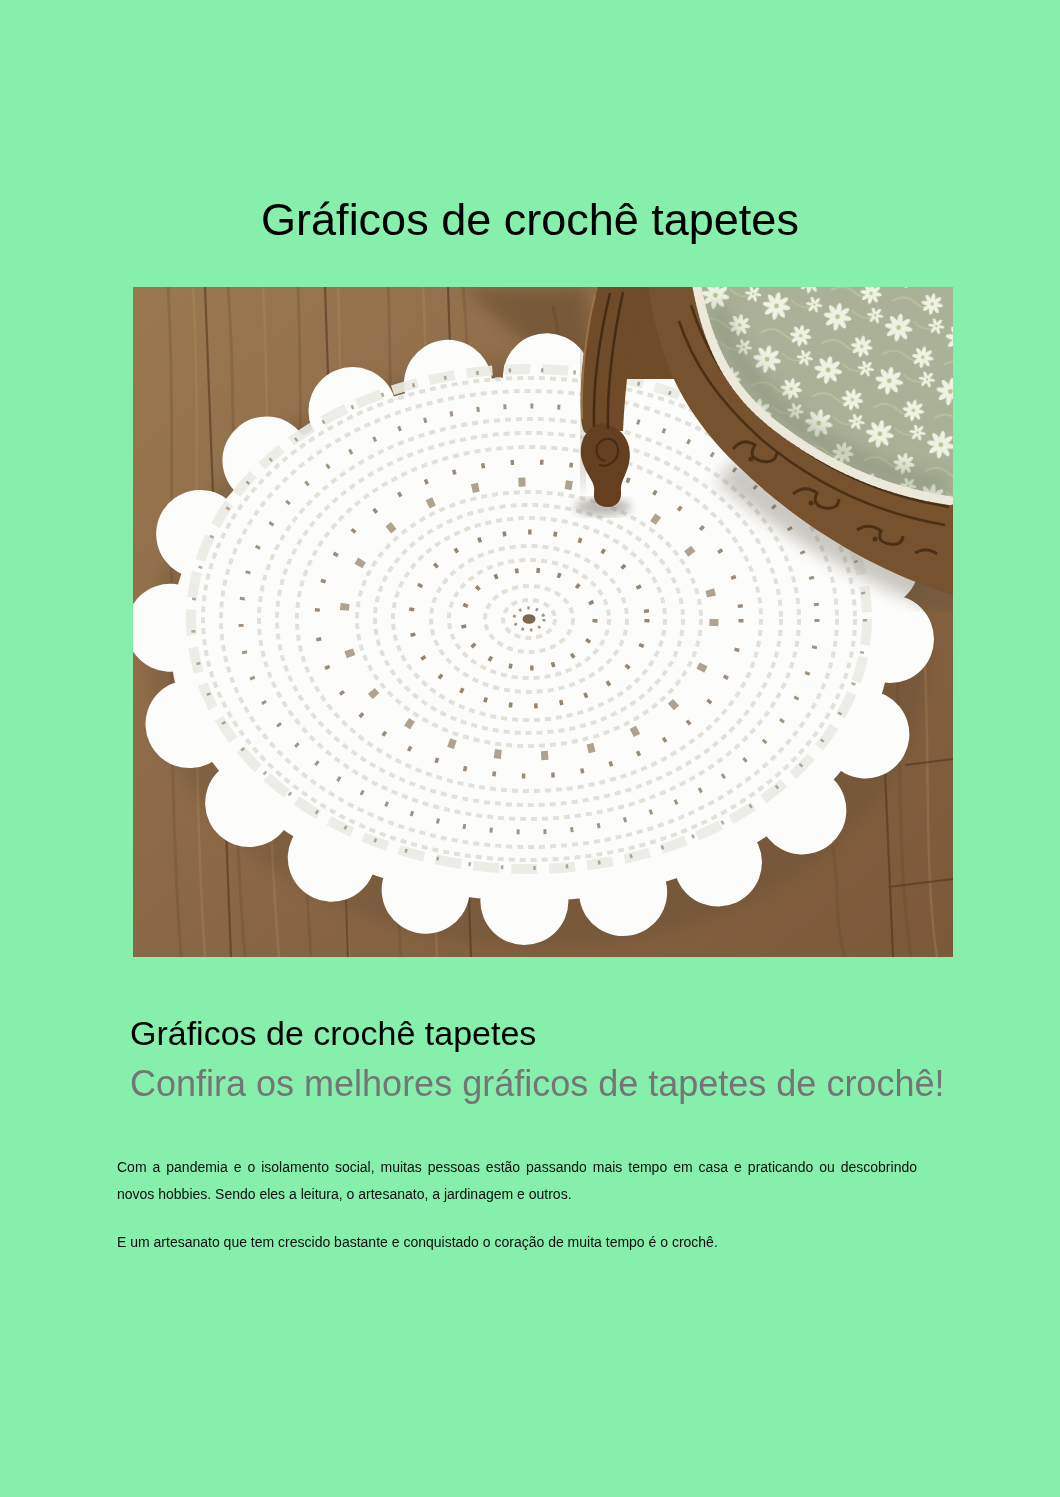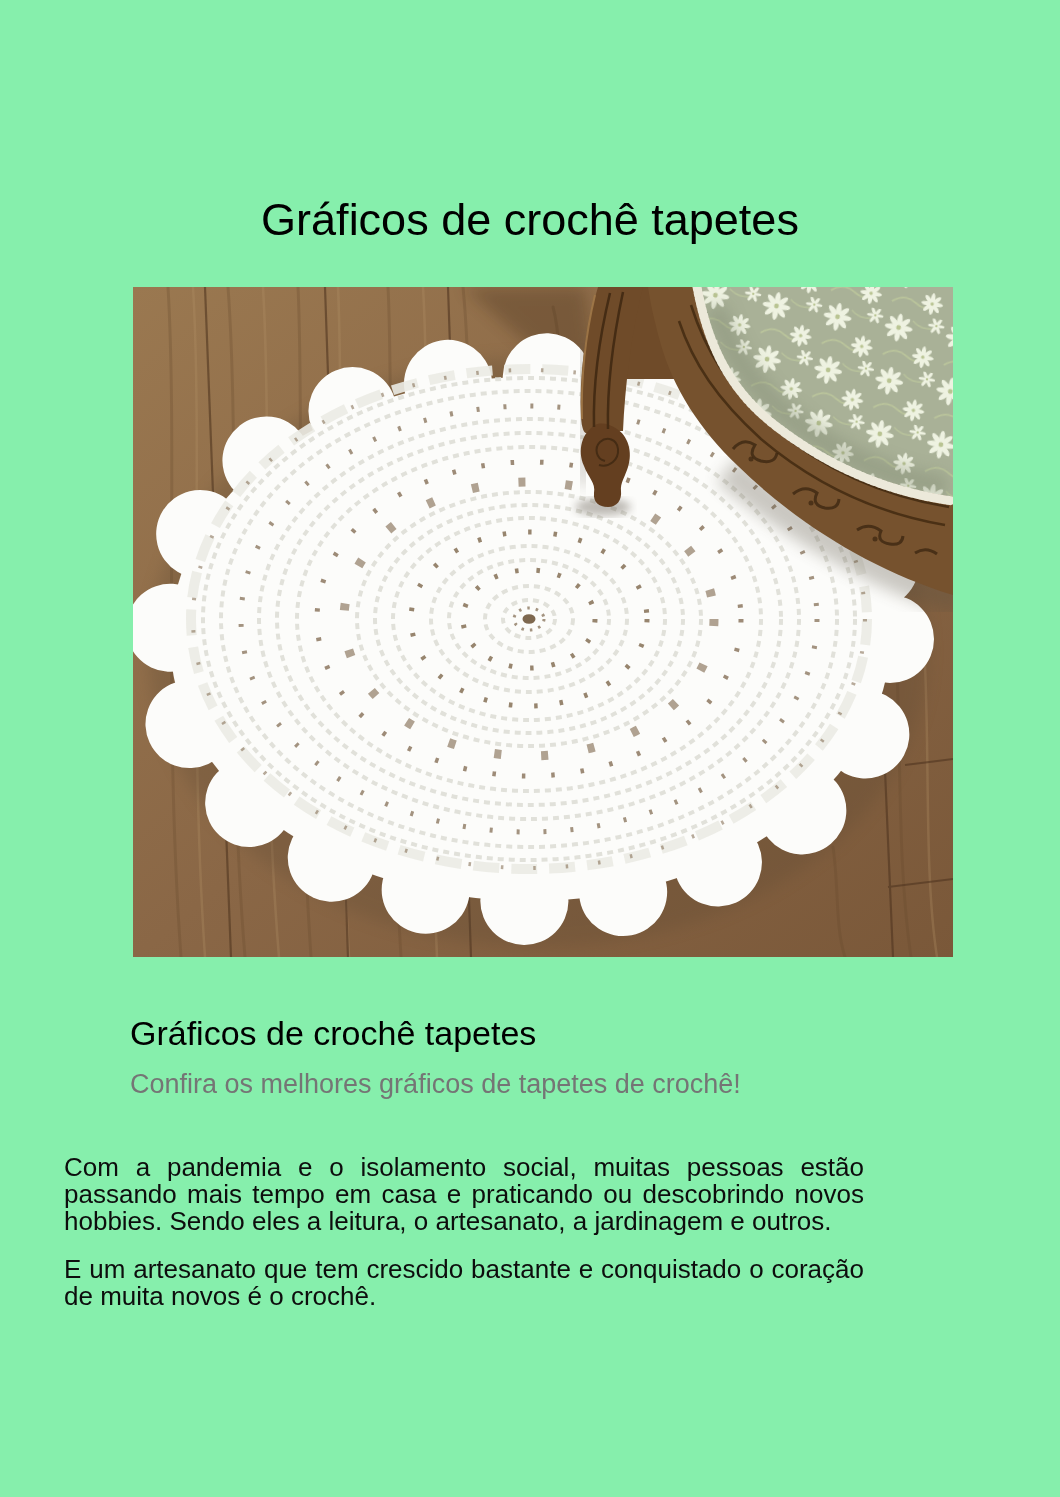--- a/index.html
+++ b/index.html
@@ -11,24 +11,24 @@
   .doc-title{
     margin:193px 0 0 0;font-size:45px;line-height:54px;font-weight:400;
     text-align:center;letter-spacing:0;color:#000;
   }
   .photo-wrap{margin:40px 0 0 133px;width:820px;height:670px;}
   .photo-wrap svg{display:block;}
   .section-heading{
     margin:56px 0 0 130px;font-size:34px;line-height:40px;font-weight:400;color:#000;
   }
   .section-subtitle{
-    margin:15px 0 0 130px;font-size:27px;line-height:32px;font-weight:400;color:#757575;
+    margin:15px 0 0 130px;font-size:36px;line-height:32px;font-weight:400;color:#757575;
   }
   .body-text{
-    width:800px;margin:54px 0 0 64px;font-size:26px;line-height:27px;
+    width:800px;margin:54px 0 0 117px;font-size:14px;line-height:27px;
     text-align:justify;color:#0d0d0d;
   }
   .para-2{margin-top:21px;}
 </style>
 </head>
 <body>
 
 <div class="page">
 
   <h1 class="doc-title">Gráficos de crochê tapetes</h1>
@@ -206,15 +206,15 @@
       </g>
     </svg>
   </div>
 
   <h2 class="section-heading">Gráficos de crochê tapetes</h2>
 
   <p class="section-subtitle">Confira os melhores gráficos de tapetes de crochê!</p>
 
   <p class="body-text para-1">Com a pandemia e o isolamento social, muitas pessoas estão passando mais tempo em casa e praticando ou descobrindo novos hobbies. Sendo eles a leitura, o artesanato, a jardinagem e outros.</p>
 
-  <p class="body-text para-2">E um artesanato que tem crescido bastante e conquistado o coração de muita novos é o crochê.</p>
+  <p class="body-text para-2">E um artesanato que tem crescido bastante e conquistado o coração de muita tempo é o crochê.</p>
 
 </div>
 
 </body></html>

